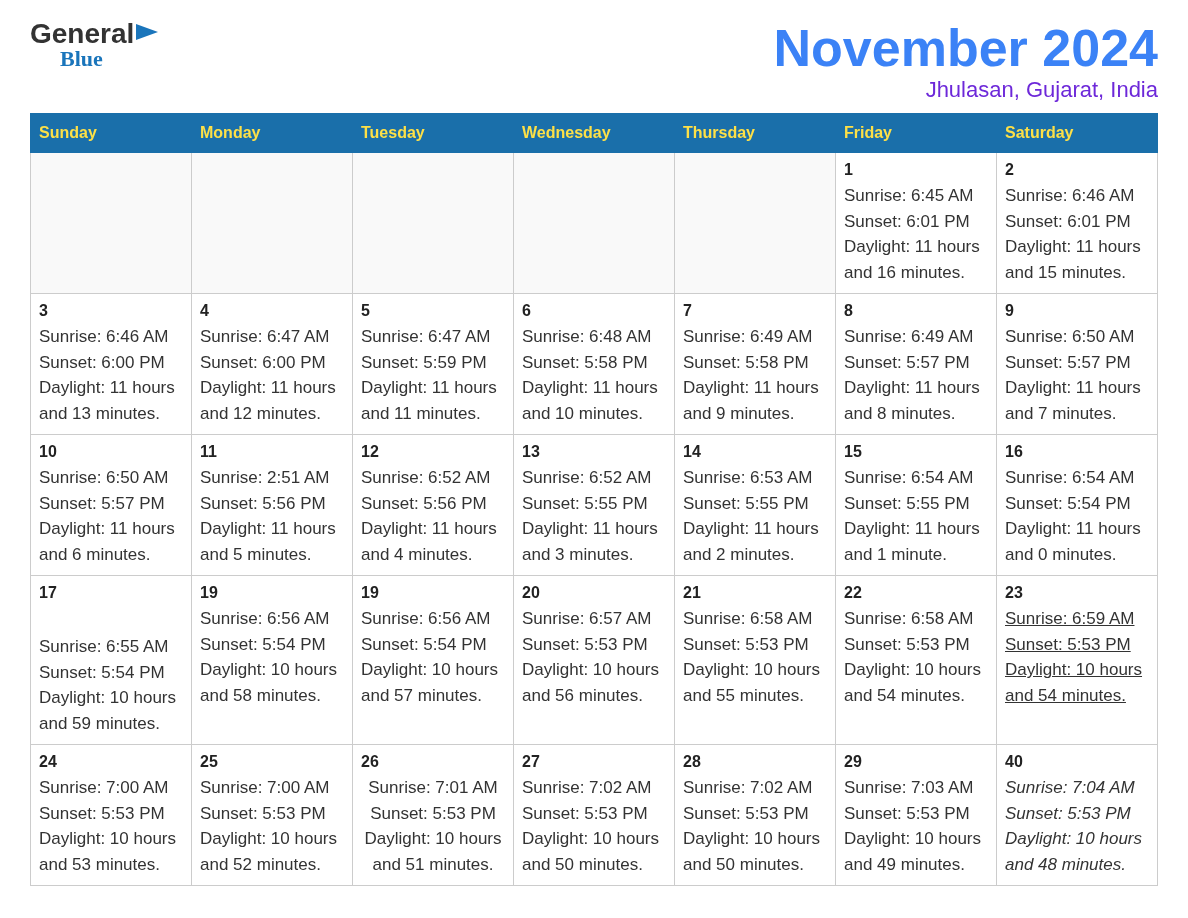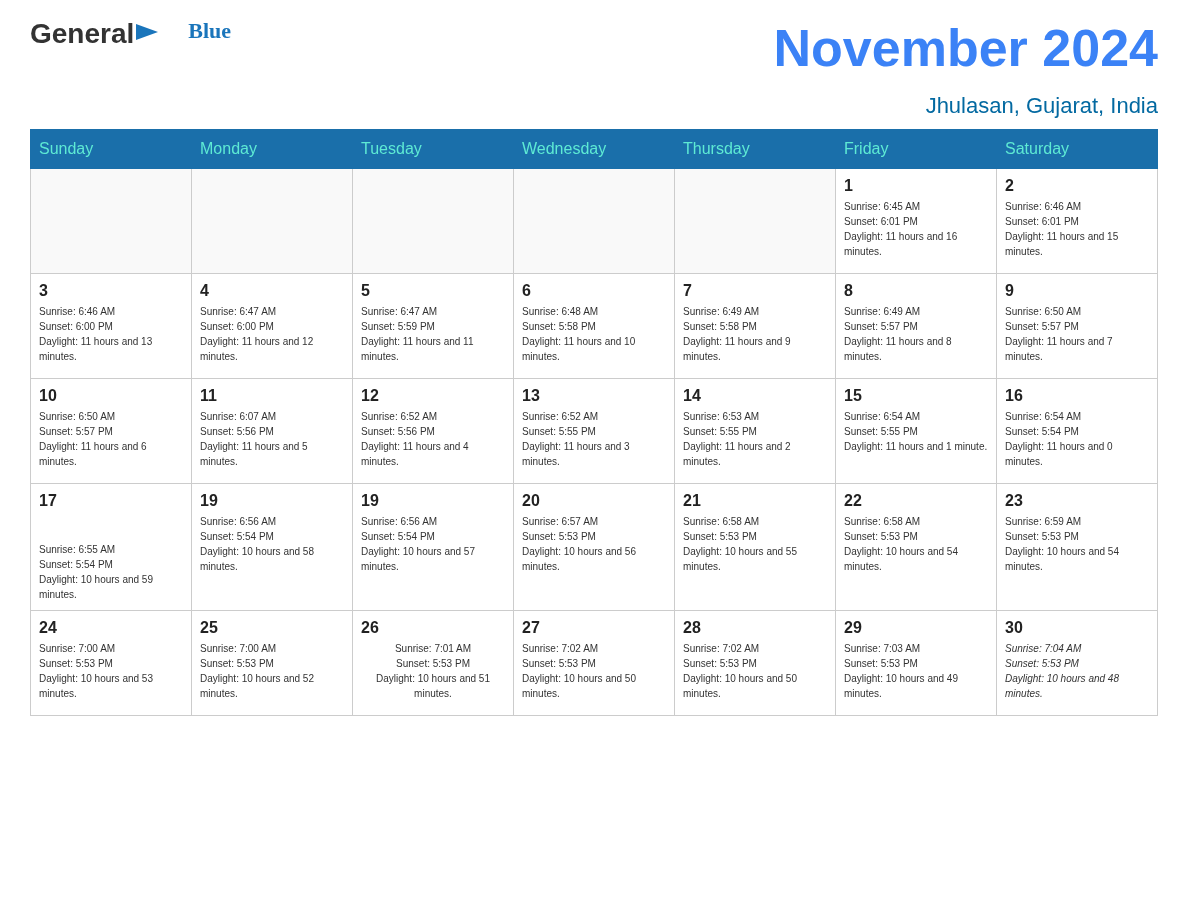--- a/index.html
+++ b/index.html
@@ -11,21 +11,21 @@
       min-height: 918px;
     }
     .header {
       display: flex;
       justify-content: space-between;
       align-items: flex-start;
       margin-bottom: 10px;
     }
     .logo {
       display: flex;
-      flex-direction: row;
+      flex-direction: column;
       align-items: flex-start;
     }
     .logo-general {
       font-size: 28px;
       font-weight: bold;
       color: #333;
       line-height: 1;
     }
     .logo-blue {
       font-size: 22px;
@@ -39,33 +39,33 @@
       text-align: right;
     }
     .month-title {
       font-size: 52px;
       font-weight: bold;
       color: #3b82f6;
       line-height: 1.1;
     }
     .location-title {
       font-size: 22px;
-      color: #0369a1;
-      margin-top: 16px;
+      color: #6d28d9;
+      margin-top: 0;
     }
     .calendar {
       width: 100%;
       border-collapse: collapse;
       margin-top: 8px;
     }
     .calendar th {
       background-color: #1a6faa;
-      color: #5eead4;
+      color: #fde047;
       font-size: 16px;
-      font-weight: normal;
+      font-weight: bold;
       padding: 10px 8px;
       text-align: left;
       border: 1px solid #1a6faa;
     }
     .calendar td {
       vertical-align: top;
       padding: 8px 8px;
       border: 1px solid #ccc;
       width: 14.28%;
       min-height: 100px;
@@ -73,21 +73,21 @@
       color: #333;
     }
     .day-number {
       font-size: 16px;
       font-weight: bold;
       color: #222;
       margin-bottom: 4px;
       display: block;
     }
     .day-info {
-      font-size: 10px;
+      font-size: 17px;
       color: #333;
       line-height: 1.5;
     }
     .empty-cell {
       background: #f9f9f9;
     }
     tr.week-row td {
       height: 105px;
     }
   </style>
@@ -188,21 +188,21 @@
       </tr>
       <tr class="week-row">
         <td>
           <span class="day-number">10</span>
           <div class="day-info" style="white-space: pre-line;">Sunrise: 6:50 AM
 Sunset: 5:57 PM
 Daylight: 11 hours and 6 minutes.</div>
         </td>
         <td>
           <span class="day-number">11</span>
-          <div class="day-info" style="white-space: pre-line;">Sunrise: 6:07 AM
+          <div class="day-info" style="white-space: pre-line;">Sunrise: 2:51 AM
 Sunset: 5:56 PM
 Daylight: 11 hours and 5 minutes.</div>
         </td>
         <td>
           <span class="day-number">12</span>
           <div class="day-info" style="white-space: pre-line;">Sunrise: 6:52 AM
 Sunset: 5:56 PM
 Daylight: 11 hours and 4 minutes.</div>
         </td>
         <td>
@@ -262,21 +262,21 @@
 Daylight: 10 hours and 55 minutes.</div>
         </td>
         <td>
           <span class="day-number">22</span>
           <div class="day-info" style="white-space: pre-line;">Sunrise: 6:58 AM
 Sunset: 5:53 PM
 Daylight: 10 hours and 54 minutes.</div>
         </td>
         <td>
           <span class="day-number">23</span>
-          <div class="day-info" style="white-space: pre-line;">Sunrise: 6:59 AM
+          <div class="day-info" style="white-space: pre-line; text-decoration: underline;">Sunrise: 6:59 AM
 Sunset: 5:53 PM
 Daylight: 10 hours and 54 minutes.</div>
         </td>
       </tr>
       <tr class="week-row">
         <td>
           <span class="day-number">24</span>
           <div class="day-info" style="white-space: pre-line;">Sunrise: 7:00 AM
 Sunset: 5:53 PM
 Daylight: 10 hours and 53 minutes.</div>
@@ -305,20 +305,20 @@
 Sunset: 5:53 PM
 Daylight: 10 hours and 50 minutes.</div>
         </td>
         <td>
           <span class="day-number">29</span>
           <div class="day-info" style="white-space: pre-line;">Sunrise: 7:03 AM
 Sunset: 5:53 PM
 Daylight: 10 hours and 49 minutes.</div>
         </td>
         <td>
-          <span class="day-number">30</span>
+          <span class="day-number">40</span>
           <div class="day-info" style="white-space: pre-line; font-style: italic;">Sunrise: 7:04 AM
 Sunset: 5:53 PM
 Daylight: 10 hours and 48 minutes.</div>
         </td>
       </tr>
     </tbody>
 </table>
 
 </body></html>

